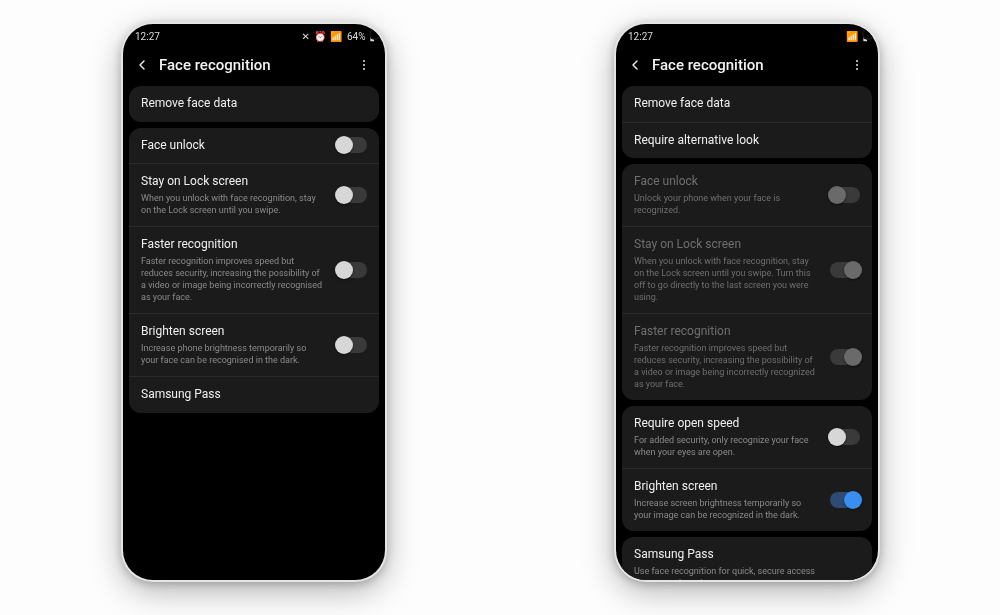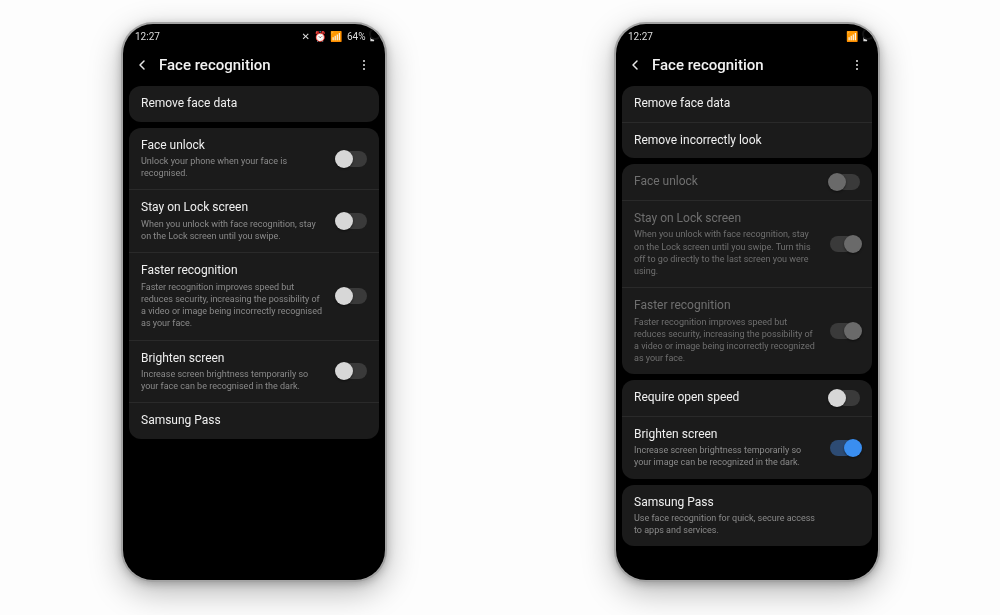--- a/index.html
+++ b/index.html
@@ -4,21 +4,21 @@
 <style>
 * { box-sizing: border-box; margin: 0; padding: 0; font-family: -apple-system, "Segoe UI", Roboto, Arial, sans-serif; }
 html, body { width: 1000px; height: 615px; background: #fdfdfd; overflow: hidden; }
 
 .stage { position: relative; width: 1000px; height: 615px; }
 
 .phone {
   position: absolute;
   width: 266px;
   height: 560px;
-  background: #a3a3a3;
+  background: #e5e5e5;
   border-radius: 32px;
   box-shadow: 0 10px 32px rgba(0,0,0,0.28), 0 2px 8px rgba(0,0,0,0.22);
   padding: 2px;
 }
 .phone.left  { left: 121px; top: 22px; }
 .phone.right { left: 614px; top: 22px; }
 
 .screen {
   width: 100%;
   height: 100%;
@@ -168,21 +168,20 @@
             <div class="txt">
                 <div class="title">Remove face data</div>
               </div>
           </div>
         </div>
 
         <div class="card">
           <div class="row">
             <div class="txt">
               <div class="title">Face unlock</div>
-              <div class="sub">Unlock your phone when your face is recognised.</div>
             </div>
             <div class="toggle">
                 <div class="track off">
                   <div class="knob"></div>
                 </div>
               </div>
           </div>
           <div class="row">
             <div class="txt">
               <div class="title">Stay on Lock screen</div>
@@ -201,21 +200,21 @@
             </div>
             <div class="toggle">
                 <div class="track off">
                   <div class="knob"></div>
                 </div>
               </div>
           </div>
           <div class="row">
             <div class="txt">
               <div class="title">Brighten screen</div>
-              <div class="sub">Increase screen brightness temporarily so your face can be recognised in the dark.</div>
+              <div class="sub">Increase phone brightness temporarily so your face can be recognised in the dark.</div>
             </div>
             <div class="toggle">
                 <div class="track off">
                   <div class="knob"></div>
                 </div>
               </div>
           </div>
           <div class="row">
             <div class="txt">
               <div class="title">Samsung Pass</div>
@@ -258,29 +257,30 @@
       <div class="scroll">
 
         <div class="card">
           <div class="row">
             <div class="txt">
                 <div class="title">Remove face data</div>
               </div>
           </div>
           <div class="row">
             <div class="txt">
-                <div class="title">Remove incorrectly look</div>
+                <div class="title">Require alternative look</div>
               </div>
           </div>
         </div>
 
         <div class="card dimmed">
           <div class="row">
             <div class="txt">
               <div class="title">Face unlock</div>
+              <div class="sub">Unlock your phone when your face is recognized.</div>
             </div>
             <div class="toggle">
                 <div class="track off dim">
                   <div class="knob"></div>
                 </div>
               </div>
           </div>
           <div class="row">
             <div class="txt">
               <div class="title">Stay on Lock screen</div>
@@ -302,20 +302,21 @@
                   <div class="knob"></div>
                 </div>
               </div>
           </div>
         </div>
 
         <div class="card">
           <div class="row">
             <div class="txt">
               <div class="title">Require open speed</div>
+              <div class="sub">For added security, only recognize your face when your eyes are open.</div>
             </div>
             <div class="toggle">
                 <div class="track off">
                   <div class="knob"></div>
                 </div>
               </div>
           </div>
           <div class="row">
             <div class="txt">
               <div class="title">Brighten screen</div>

